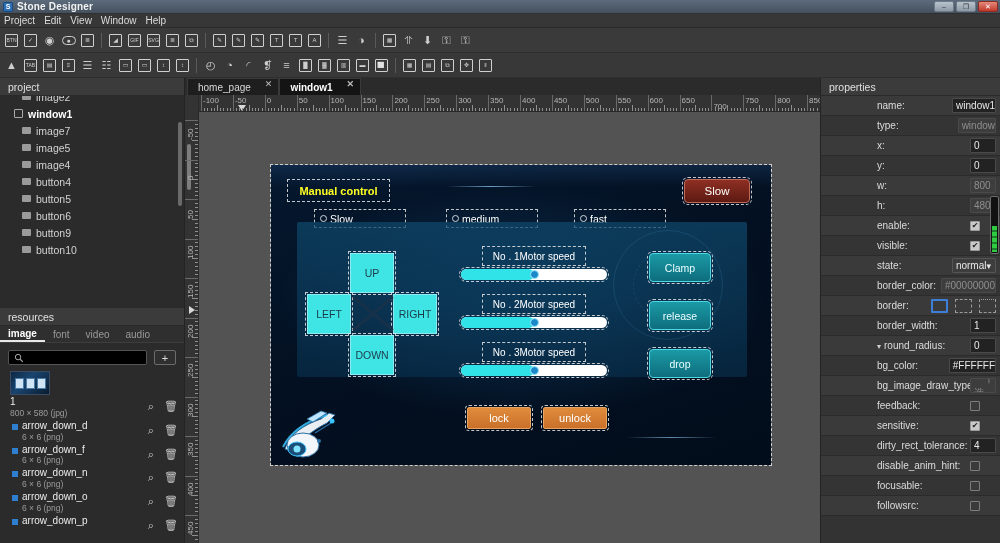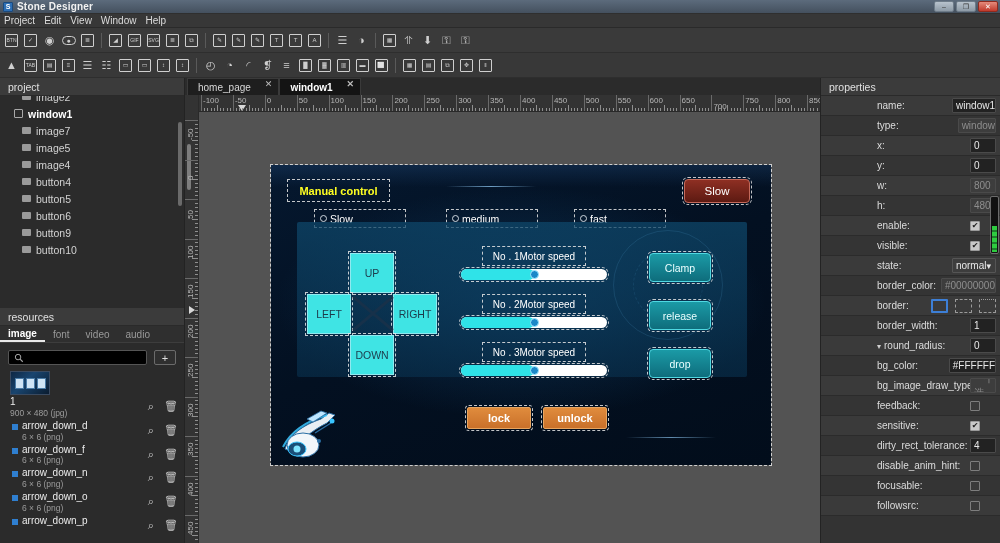--- a/index.html
+++ b/index.html
@@ -139,21 +139,21 @@
     justify-content:center;color:#ffffff;font-size:10px;white-space:nowrap;}
   .slider{position:absolute;width:146px;height:11px;background:#ffffff;border-radius:6px;overflow:visible;}
   .slider .fill{position:absolute;left:0;top:0;bottom:0;width:50%;background:#2fe3e8;border-radius:6px;}
   .slider .knob{position:absolute;top:50%;width:9px;height:9px;margin-top:-4.5px;margin-left:-4.5px;
     border-radius:50%;background:#1b88c8;border:1px solid #9fe8ff;}
   .act-btn{position:absolute;width:62px;height:29px;border-radius:4px;
     background:linear-gradient(180deg,#1b9aa6,#0e6d7c);border:1px solid #4fd8e2;
     color:#eaffff;font-size:10.5px;display:flex;align-items:center;justify-content:center;}
   .lk-btn{position:absolute;width:64px;height:22px;border-radius:2px;
     background:linear-gradient(180deg,#e08c3d,#c9702a);border:1px solid #e8a45e;
-    color:#ffffff;font-size:11px;display:flex;align-items:center;justify-content:center;font-weight:bold;}
+    color:#ffffff;font-size:11px;display:flex;align-items:center;justify-content:center;}
   #robot{position:absolute;left:6px;bottom:4px;width:86px;height:62px;}
   
   #right{width:180px;background:#333;border-left:1px solid #232323;
     display:flex;flex-direction:column;position:relative;}
   #proplist{flex:1;overflow:hidden;}
   .prow{height:20px;display:flex;align-items:center;border-bottom:1px solid #2b2b2b;}
   .prow:nth-child(odd){background:#3a3a3a;}
   .prow:nth-child(even){background:#343434;}
   .pk{width:101px;padding-left:8px;font-size:10px;color:#dcdcdc;white-space:nowrap;overflow:hidden;margin-left:48px;}
   .pk.caret::before{content:"\25BE";margin-right:3px;font-size:8px;color:#cfcfcf;}
@@ -421,21 +421,21 @@
       </div>
       <div id="reslist">
           <div class="rthumb">
             <i style="left: 4px;"></i>
             <i style="left: 15px;"></i>
             <i style="left: 26px;"></i>
           </div>
           <div class="ritem">
             <div class="rinfo">
               <div class="rname">1</div>
-              <div class="rmeta">900 × 480 (jpg)</div>
+              <div class="rmeta">800 × 580 (jpg)</div>
             </div>
             <div class="ricons">
               <span>⌕</span>
               <span>🗑</span>
             </div>
           </div>
           <div class="ritem">
             <div class="rarrow" style="width: 6px; height: 6px; background: rgb(47, 127, 208); margin-top: 4px; flex: 0 0 auto;"></div>
             <div class="rinfo">
               <div class="rname">arrow_down_d</div>

